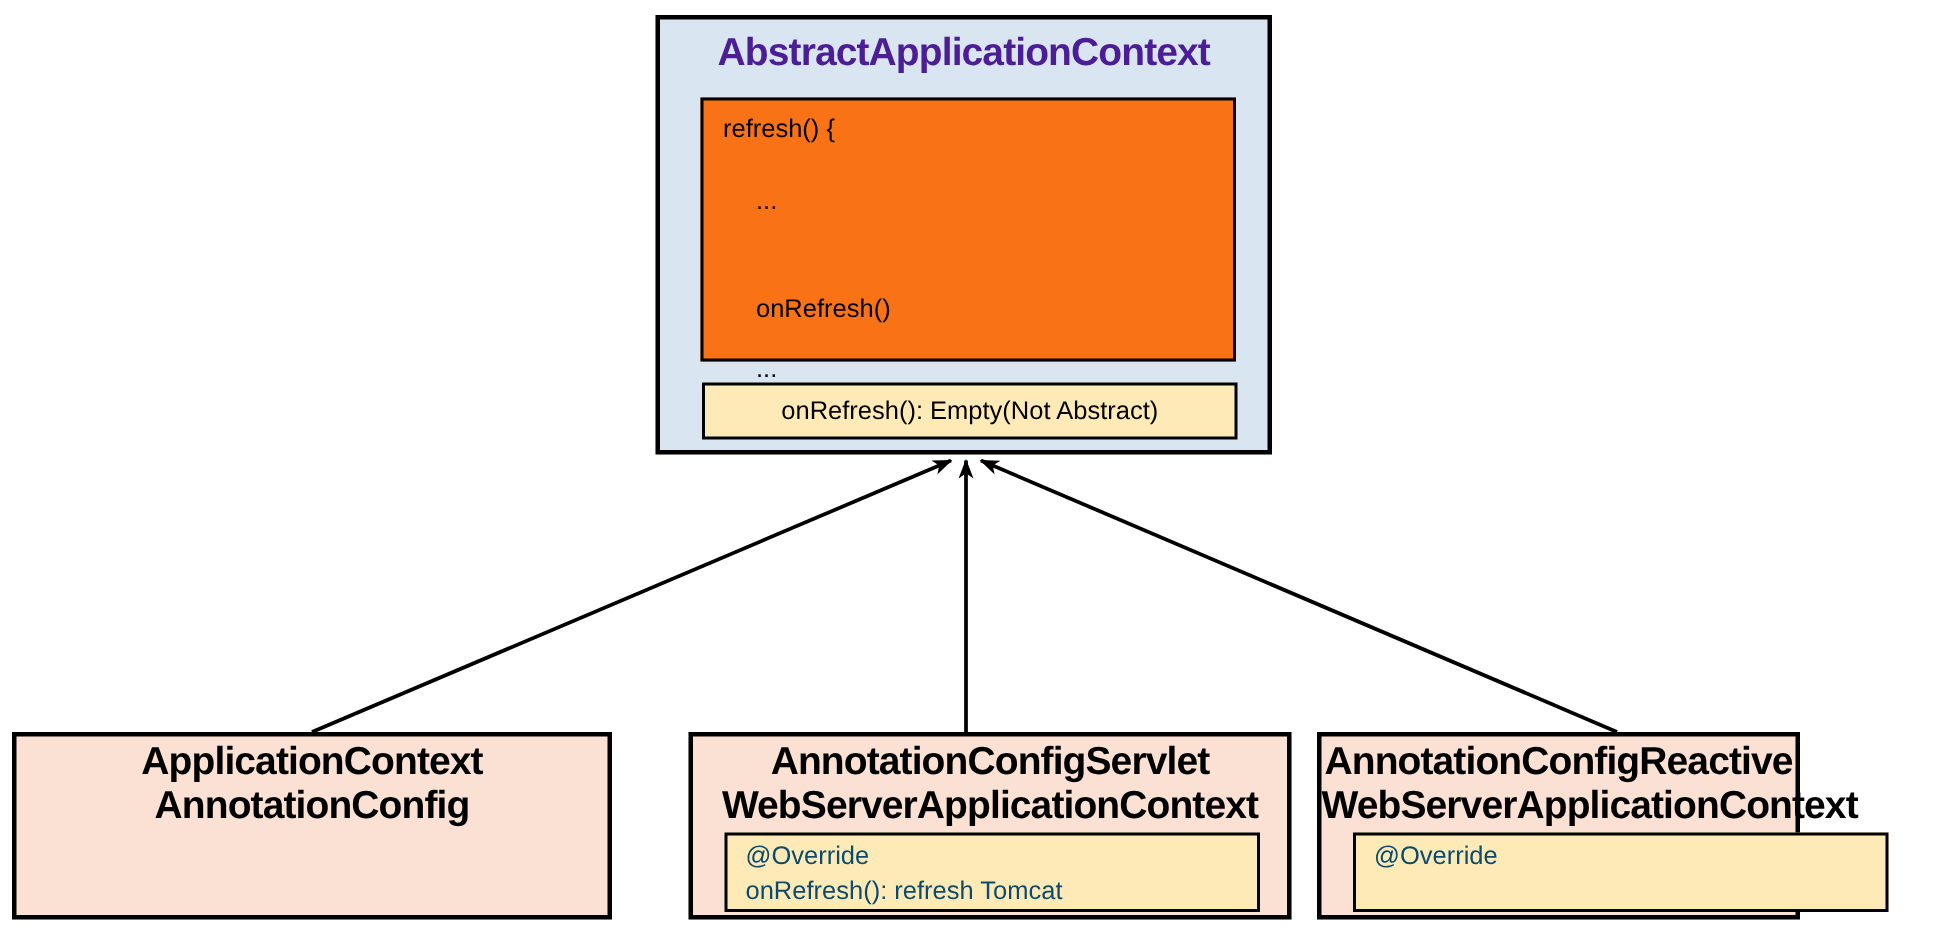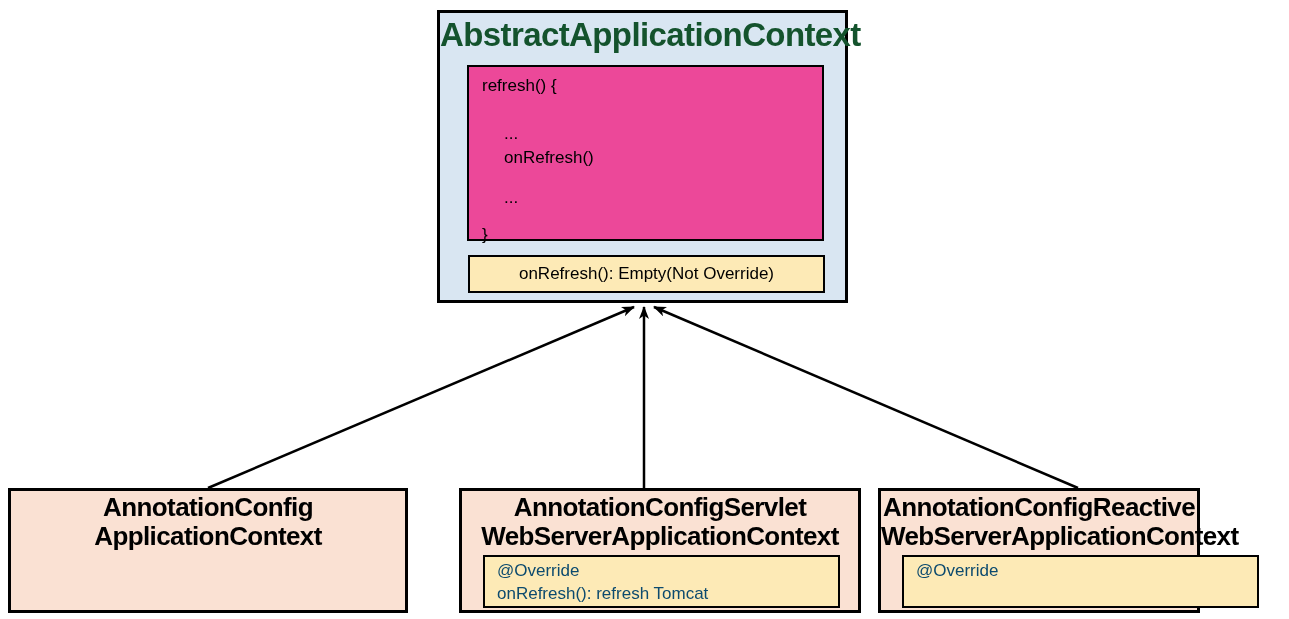--- a/index.html
+++ b/index.html
@@ -26,40 +26,40 @@
   .parent-box {
     position: absolute;
     left: 437px; top: 10px;
     width: 411px; height: 293px;
     border: 3px solid #000;
     box-sizing: border-box;
   }
   .parent-title {
     margin-top: 5px;
     text-align: center;
-    font-size: 33px;
+    font-size: 26px;
     font-weight: 700;
     letter-spacing: -0.6px;
-    color: #14532d;
+    color: #4c1d95;
     line-height: 33px;
     white-space: nowrap;
   }
   .code-box {
     position: absolute;
     left: 27px; top: 52px;
     width: 357px; height: 176px;
     border: 2px solid #000;
     box-sizing: border-box;
     padding: 7px 0 0 13px;
     font-size: 17px;
     line-height: 24px;
     color: #000;
   }
   .code-line { white-space: pre; }
-  .code-line.indent { padding-left: 22px; }
+  .code-line.indent { padding-left: 22px; margin-top: 48px; }
   .code-line:nth-child(2) { margin-top: 24px; }
   .code-line:nth-child(4) { margin-top: 16px; }
   .code-line:nth-child(5) { margin-top: 13px; }
   .parent-note {
     position: absolute;
     left: 28px; top: 242px;
     width: 357px; height: 38px;
     border: 2px solid #000;
     box-sizing: border-box;
     display: flex;
@@ -114,34 +114,34 @@
         <path d="M0,0 L13,5 L0,10 L3.5,5 Z" fill="#000"></path>
       </marker>
     </defs>
     <line x1="208" y1="488" x2="634" y2="307" stroke="#000" stroke-width="2.5" marker-end="url(#arrowhead)"></line>
     <line x1="644" y1="488" x2="644" y2="307" stroke="#000" stroke-width="2.5" marker-end="url(#arrowhead)"></line>
     <line x1="1078" y1="488" x2="654" y2="307" stroke="#000" stroke-width="2.5" marker-end="url(#arrowhead)"></line>
   </svg>
 
   <div class="parent-box" style="background: rgb(217, 230, 242);">
     <div class="parent-title">AbstractApplicationContext</div>
-    <div class="code-box" style="background: #ec4899;">
+    <div class="code-box" style="background: #f97316;">
       <div class="code-line">refresh() {</div>
       <div class="code-line indent">...</div>
       <div class="code-line indent">onRefresh()</div>
       <div class="code-line indent">...</div>
       <div class="code-line">}</div>
     </div>
-    <div class="parent-note" style="background: rgb(253, 234, 182);">onRefresh(): Empty(Not Override)</div>
+    <div class="parent-note" style="background: rgb(253, 234, 182);">onRefresh(): Empty(Not Abstract)</div>
   </div>
 
   <div class="child-box c0" style="background: rgb(250, 225, 211);">
     <div class="child-title">
+      <div>ApplicationContext</div>
       <div>AnnotationConfig</div>
-      <div>ApplicationContext</div>
     </div>
   </div>
 
   <div class="child-box c1" style="background: rgb(250, 225, 211);">
     <div class="child-title">
       <div>AnnotationConfigServlet</div>
       <div>WebServerApplicationContext</div>
     </div>
     <div class="child-note" style="background: rgb(253, 234, 182);">
       <div>@Override</div>

